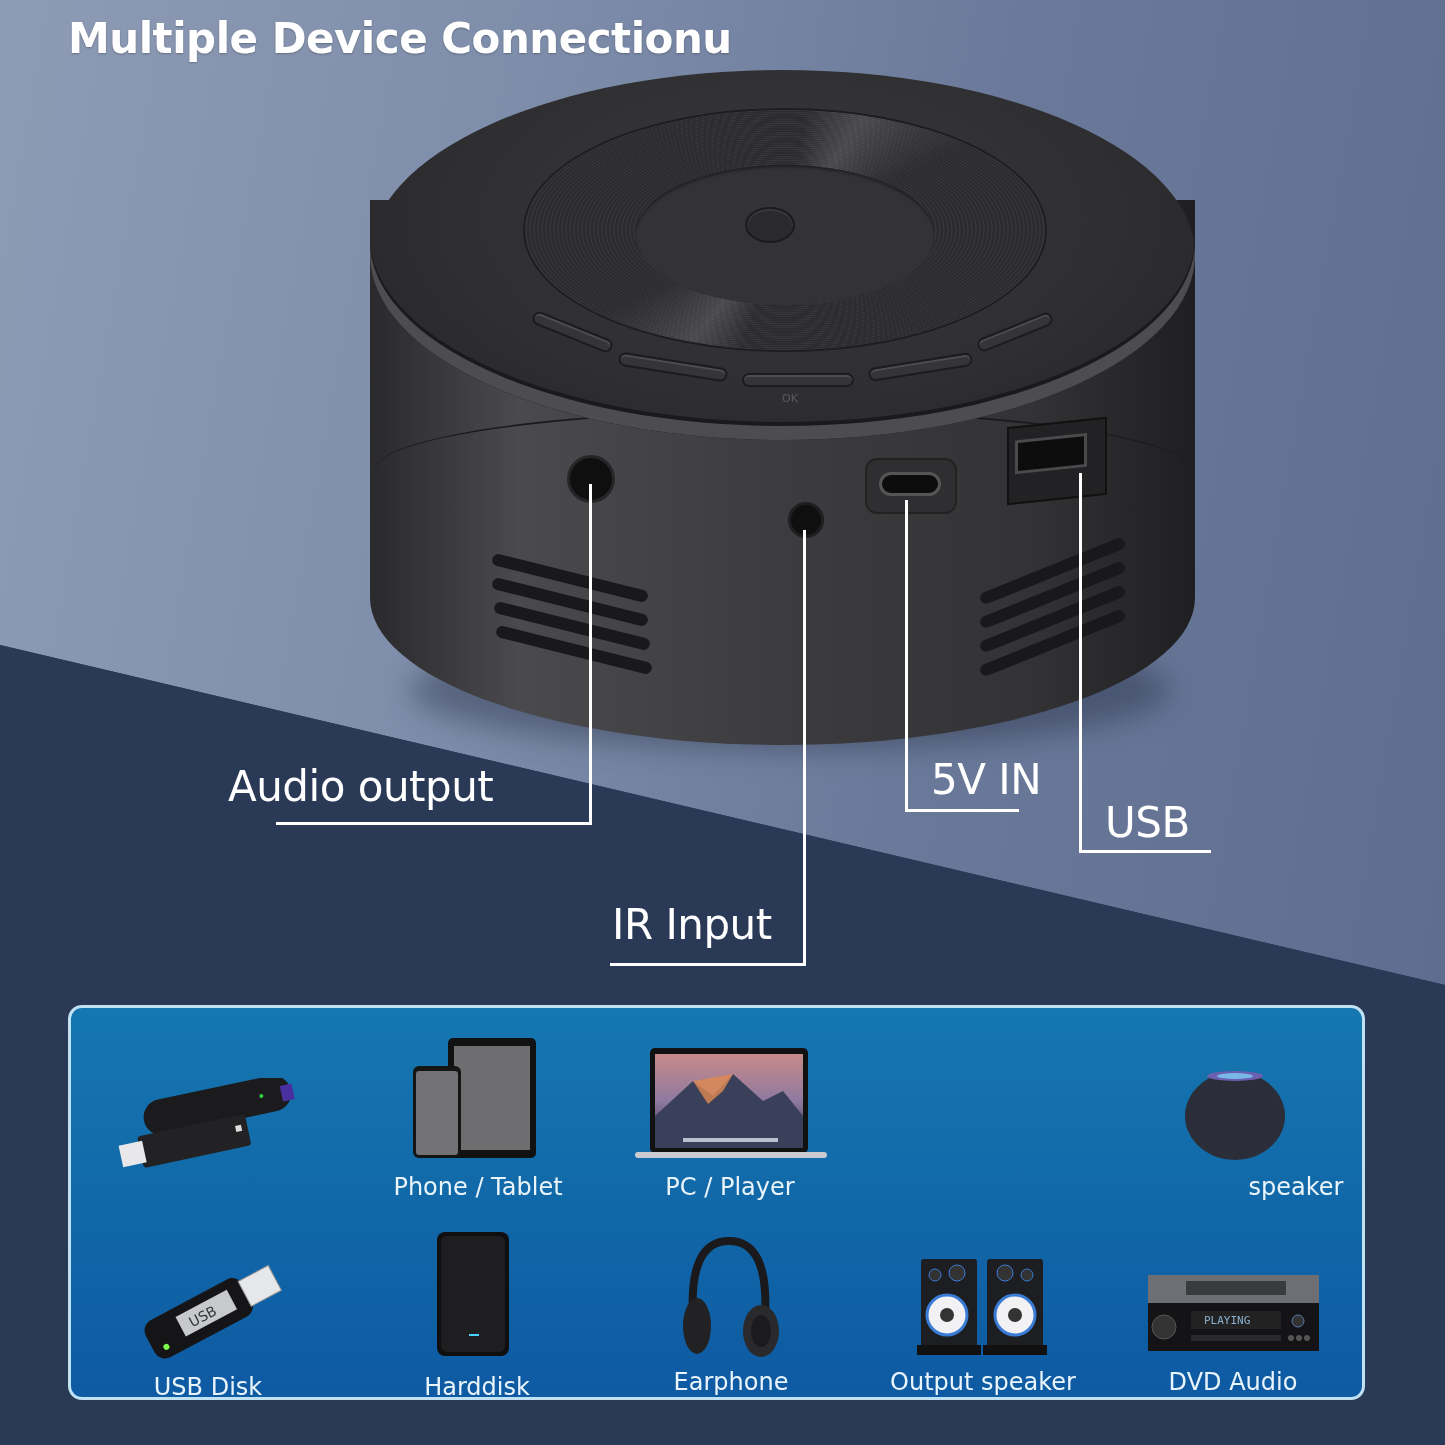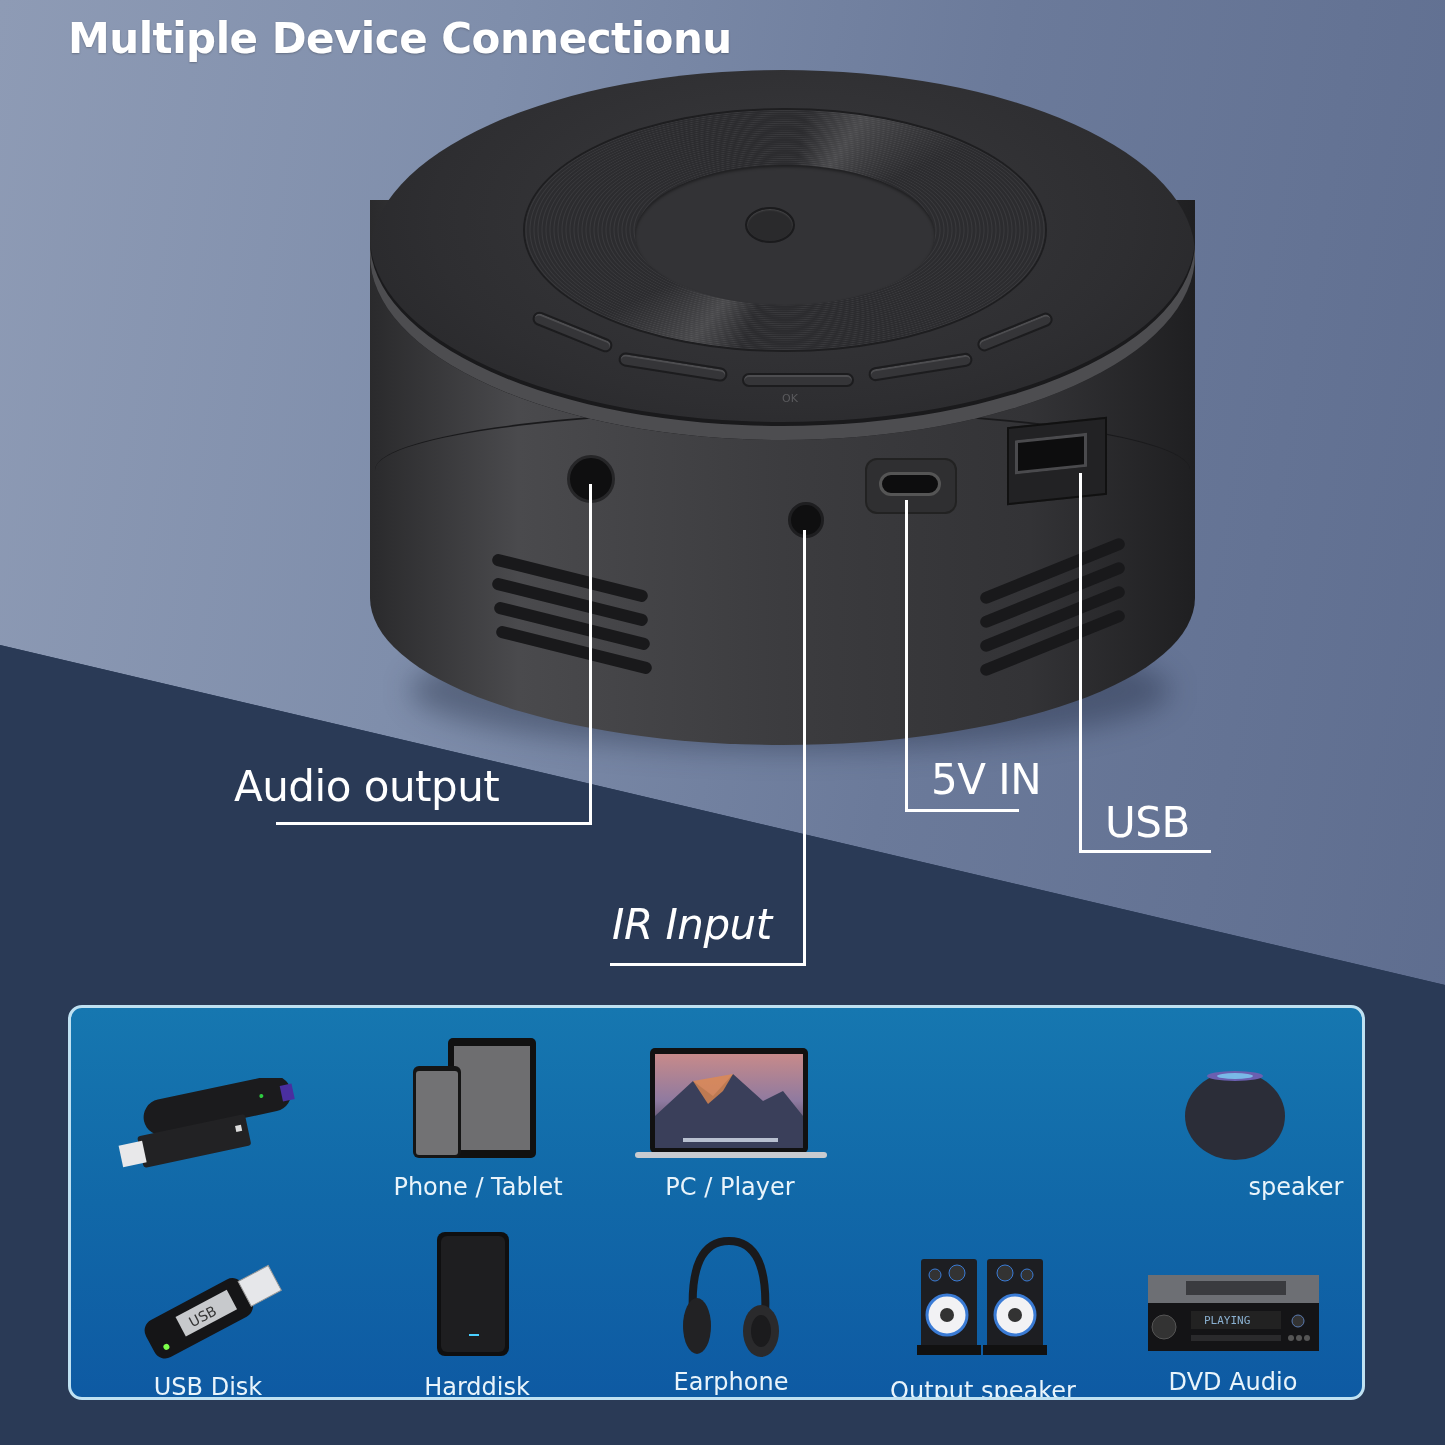--- a/index.html
+++ b/index.html
@@ -148,25 +148,25 @@
   <div class="vent" style="left:122px;top:550px;width:160px;transform:rotate(14deg);"></div>
   <div class="vent" style="left:124px;top:574px;width:160px;transform:rotate(14deg);"></div>
   <div class="vent" style="left:605px;top:495px;width:155px;transform:rotate(-22deg);"></div>
   <div class="vent" style="left:605px;top:519px;width:155px;transform:rotate(-22deg);"></div>
   <div class="vent" style="left:605px;top:543px;width:155px;transform:rotate(-22deg);"></div>
   <div class="vent" style="left:605px;top:567px;width:155px;transform:rotate(-22deg);"></div>
 </div>
 
 <div class="callout-line" style="left:589px;top:484px;width:3px;height:341px;"></div>
 <div class="callout-line" style="left:276px;top:822px;width:316px;height:3px;"></div>
-<span class="callout-label" style="left:234px;top:762px;text-align:center;">Audio output</span>
+<span class="callout-label" style="left:228px;top:762px;text-align:center;">Audio output</span>
 
 <div class="callout-line" style="left:803px;top:530px;width:3px;height:436px;"></div>
 <div class="callout-line" style="left:610px;top:963px;width:196px;height:3px;"></div>
-<span class="callout-label" style="left:612px;top:900px;font-style:italic;">IR Input</span>
+<span class="callout-label" style="left:612px;top:900px;">IR Input</span>
 
 <div class="callout-line" style="left:905px;top:500px;width:3px;height:312px;"></div>
 <div class="callout-line" style="left:905px;top:809px;width:114px;height:3px;"></div>
 <span class="callout-label" style="left:931px;top:755px;">5V IN</span>
 
 <div class="callout-line" style="left:1079px;top:473px;width:3px;height:380px;"></div>
 <div class="callout-line" style="left:1079px;top:850px;width:132px;height:3px;"></div>
 <span class="callout-label" style="left:1105px;top:798px;">USB</span>
 
 <div class="devbox">
@@ -262,21 +262,21 @@
       <circle cx="40" cy="20" r="8" fill="#333" stroke="#3a7bd5"></circle>
       <circle cx="88" cy="20" r="8" fill="#333" stroke="#3a7bd5"></circle>
       <circle cx="110" cy="22" r="6" fill="#333" stroke="#3a7bd5"></circle>
       <circle cx="30" cy="62" r="20" fill="#f2f2f4" stroke="#3a7bd5" stroke-width="3"></circle>
       <circle cx="30" cy="62" r="7" fill="#333"></circle>
       <circle cx="98" cy="62" r="20" fill="#f2f2f4" stroke="#3a7bd5" stroke-width="3"></circle>
       <circle cx="98" cy="62" r="7" fill="#333"></circle>
       <rect x="0" y="92" width="64" height="10" fill="#111"></rect>
       <rect x="66" y="92" width="64" height="10" fill="#111"></rect>
     </svg>
-    <span class="dev-item-label" style="left:912px;top:360px;margin-top:9px;">Output speaker</span>
+    <span class="dev-item-label" style="left:912px;top:360px;">Output speaker</span>
   </div>
 
   <div class="dev-item" style="left:0;top:0;">
     <svg class="icon-abs" style="left:1075px;top:265px;" width="175" height="85" viewBox="0 0 175 85">
       <rect x="2" y="2" width="171" height="28" fill="#6d6f74"></rect>
       <rect x="40" y="8" width="100" height="14" fill="#3a3b3f"></rect>
       <rect x="2" y="30" width="171" height="48" fill="#141416"></rect>
       <circle cx="18" cy="54" r="12" fill="#333" stroke="#555"></circle>
       <rect x="45" y="38" width="90" height="18" fill="#222"></rect>
       <text x="58" y="51" font-size="11" fill="#8ab0d0" font-family="DejaVu Sans Mono, monospace">PLAYING</text>

